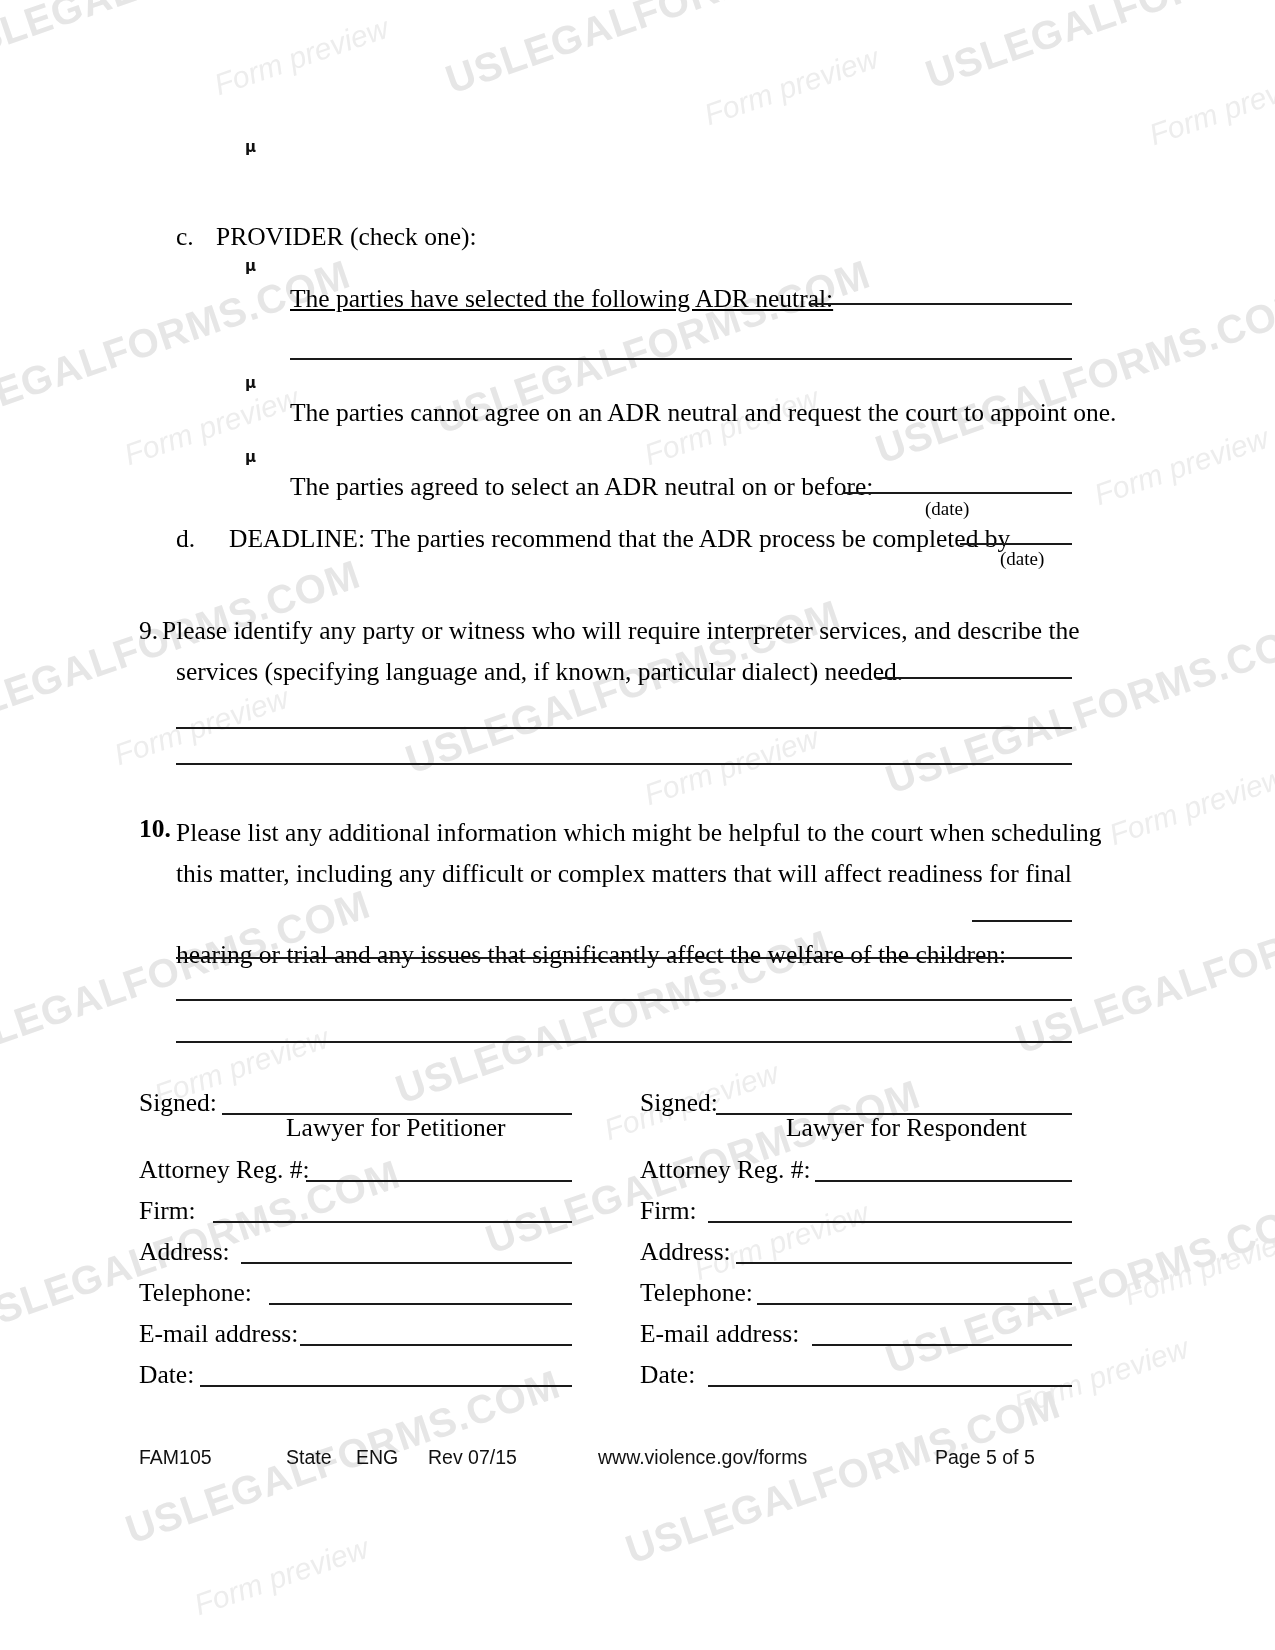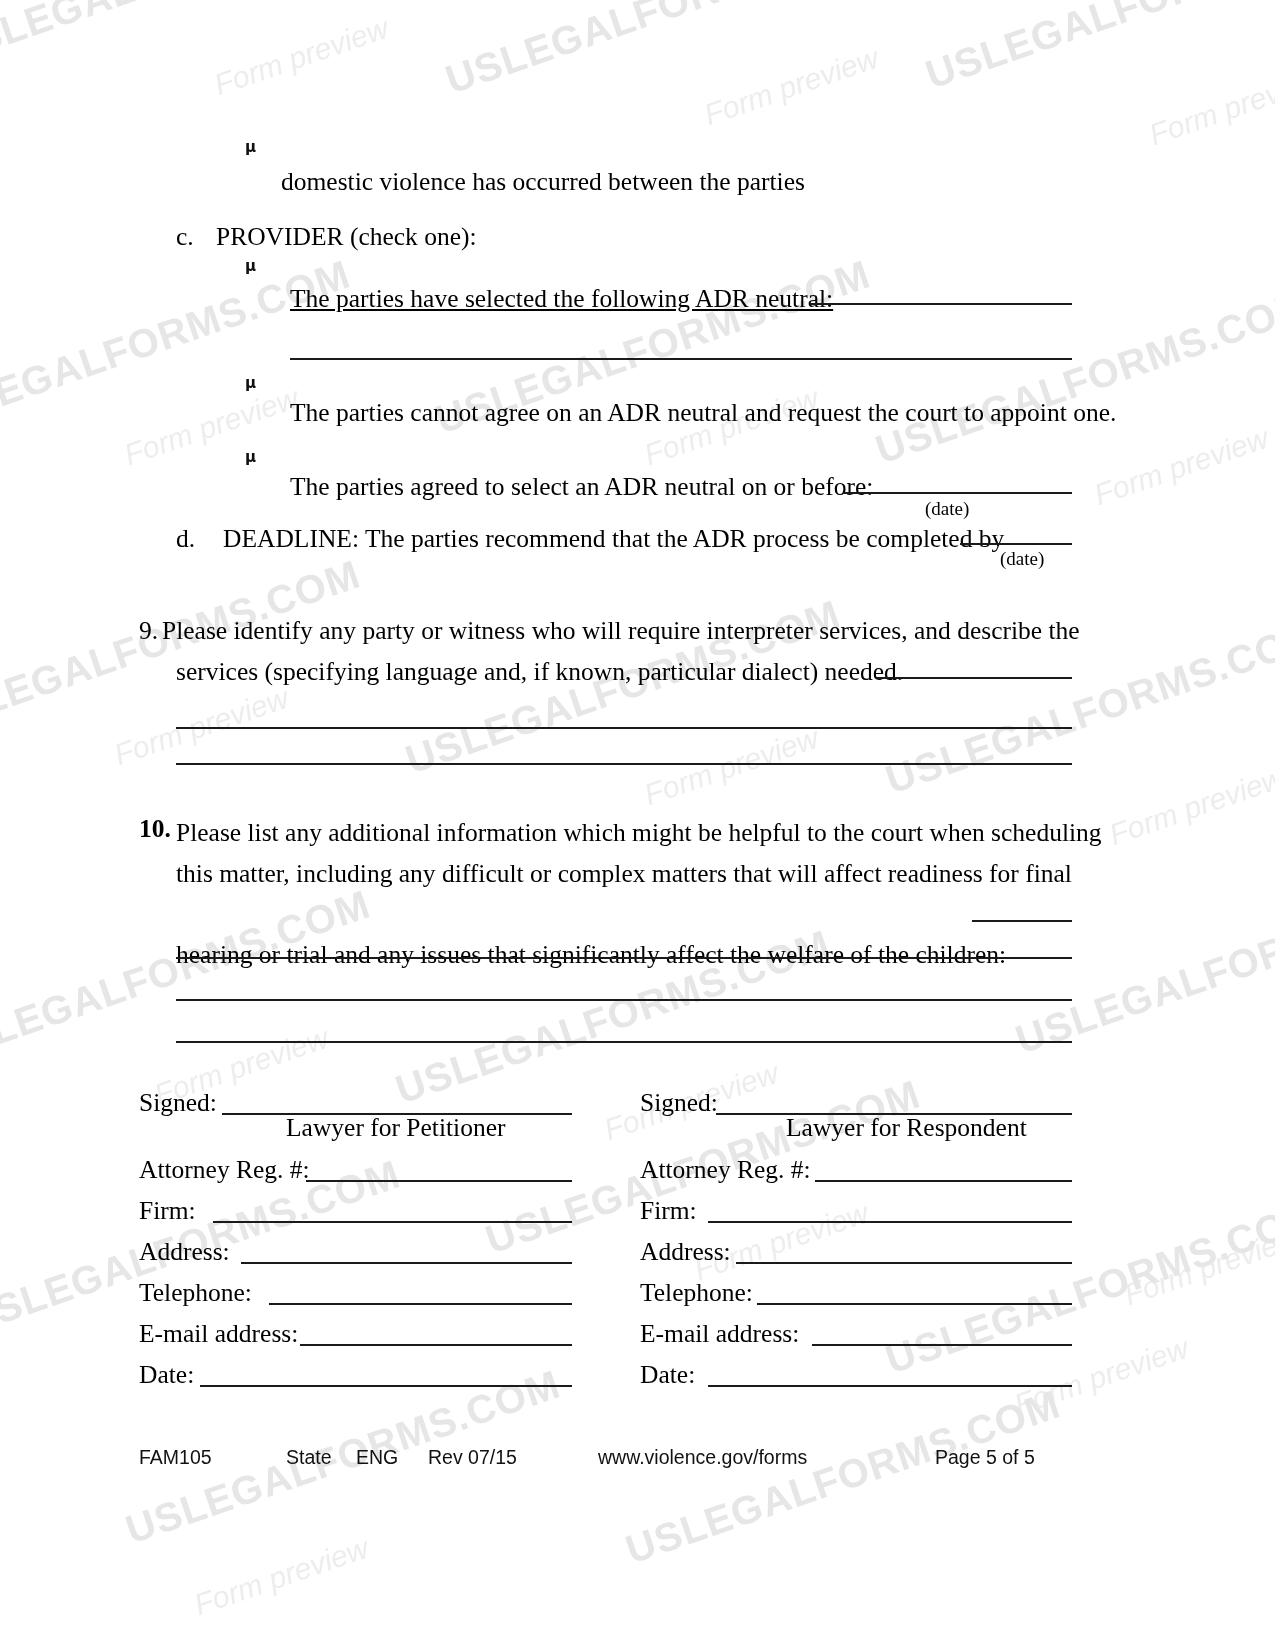--- a/index.html
+++ b/index.html
@@ -148,40 +148,39 @@
     <div class="wm-tile wm-sub" style="left:1010px; top:1390px;">Form preview</div>
 
     <div class="wm-tile wm-main" style="left:120px; top:1510px;">USLEGALFORMS.COM</div>
     <div class="wm-tile wm-sub" style="left:190px; top:1590px;">Form preview</div>
     <div class="wm-tile wm-main" style="left:620px; top:1530px;">USLEGALFORMS.COM</div>
   </div>
 
   <div id="content">
 
     <span class="chk" style="left:245px; top:140px;">μ</span>
-    <div class="abs body-text" style="left:281px; top:161px;">domestic violence has occurred between the parties</div>
 
     <div class="abs body-text" style="left:176px; top:216px;">c.</div>
     <div class="abs body-text" style="left:216px; top:216px;">PROVIDER (check one):</div>
 
     <span class="chk" style="left:245px; top:259px;">μ</span>
     <div class="abs body-text" style="left:290px; top:278px;text-decoration:underline;">The parties have selected the following ADR neutral:</div>
     <div class="rule" style="left:810px; top:303px; width:262px;"></div>
     <div class="rule" style="left:290px; top:358px; width:782px;"></div>
 
     <span class="chk" style="left:245px; top:376px;">μ</span>
     <div class="abs body-text" style="left:290px; top:392px;">The parties cannot agree on an ADR neutral and request the court to appoint one.</div>
 
     <span class="chk" style="left:245px; top:450px;">μ</span>
     <div class="abs body-text" style="left:290px; top:466px;">The parties agreed to select an ADR neutral on or before:</div>
     <div class="rule" style="left:843px; top:492px; width:229px;"></div>
     <div class="abs small-label" style="left:925px; top:498px;">(date)</div>
 
     <div class="abs body-text" style="left:176px; top:518px;">d.</div>
-    <div class="abs body-text" style="left:223px; top:518px;">DEADLINE:  The parties recommend that the ADR process be completed by</div>
+    <div class="abs body-text" style="left:229px; top:518px;">DEADLINE:  The parties recommend that the ADR process be completed by</div>
     <div class="rule" style="left:960px; top:543px; width:112px;"></div>
     <div class="abs small-label" style="left:1000px; top:548px;">(date)</div>
 
     <div class="abs body-text" style="left:139px; top:610px;">9.</div>
     <div class="abs body-text" style="left:162px; top:610px;text-align:center;">Please identify any party or witness who will require interpreter services, and describe the</div>
     <div class="abs body-text" style="left:176px; top:651px;">services (specifying language and, if known, particular dialect) needed.</div>
     <div class="rule" style="left:876px; top:677px; width:196px;"></div>
     <div class="rule" style="left:176px; top:727px; width:896px;"></div>
     <div class="rule" style="left:176px; top:763px; width:896px;"></div>
 

